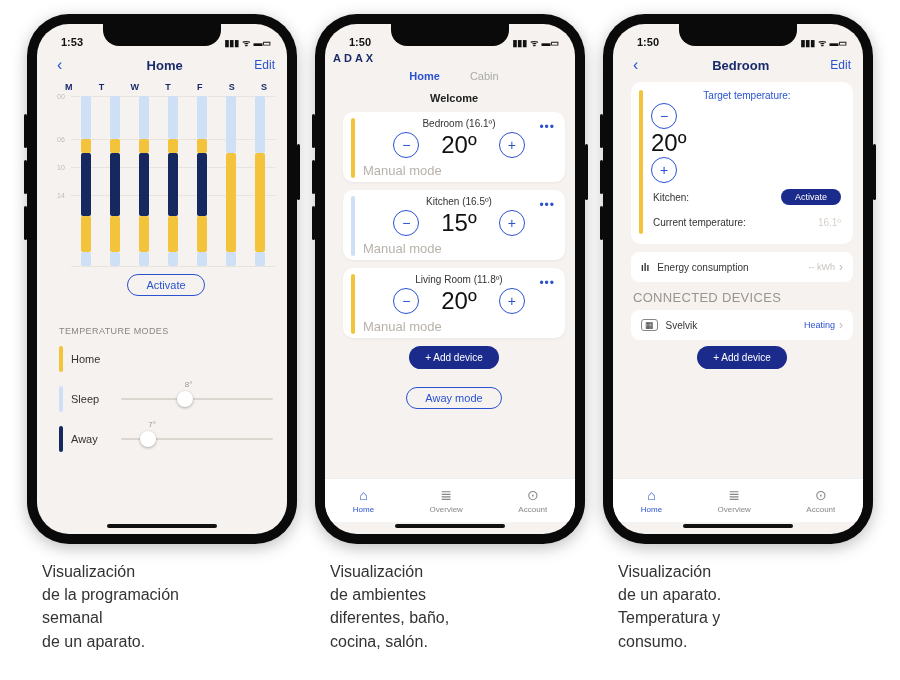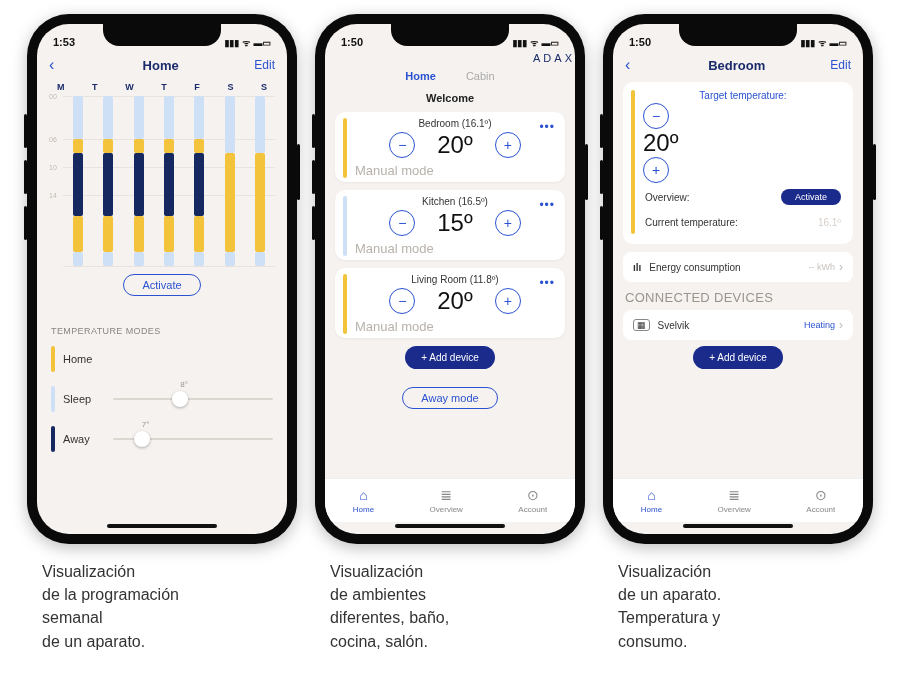--- a/index.html
+++ b/index.html
@@ -3,21 +3,21 @@
 <meta charset="utf-8">
 <style>
   * { box-sizing: border-box; margin: 0; padding: 0; }
   body { font-family: -apple-system, BlinkMacSystemFont, "Segoe UI", Arial, sans-serif; background:#fff; width:900px; height:680px; }
   .stage { display:flex; gap:18px; padding:14px 18px 0 18px; justify-content:center; }
   .col { display:flex; flex-direction:column; align-items:center; }
   .phone { width:270px; height:530px; background:#0a0a0a; border-radius:42px; padding:10px; position:relative; box-shadow:0 4px 16px rgba(0,0,0,.25); }
   .phone::before, .phone::after { content:""; position:absolute; background:#0a0a0a; border-radius:3px; }
   .phone::before { left:-3px; top:100px; width:3px; height:34px; box-shadow:0 46px 0 #0a0a0a, 0 92px 0 #0a0a0a; }
   .phone::after  { right:-3px; top:130px; width:3px; height:56px; }
-  .screen { width:100%; height:100%; background:#f6f2ef; border-radius:32px; overflow:hidden; position:relative; display:flex; flex-direction:column; }
+  .screen { width:100%; height:100%; background:#f6f2ef; border-radius:32px; overflow:hidden; position:relative; display:flex; flex-direction:column;padding-left:8px; }
   .notch { position:absolute; top:0; left:50%; transform:translateX(-50%); width:118px; height:22px; background:#0a0a0a; border-radius:0 0 16px 16px; z-index:5; }
   .statusbar { height:26px; display:flex; justify-content:space-between; align-items:flex-end; padding:0 16px 2px; font-size:11px; font-weight:600; color:#111; }
   .sb-icons { display:flex; gap:3px; align-items:flex-end; }
   .sb-icons span { font-size:9px; line-height:1; }
   .appheader { display:flex; align-items:center; justify-content:space-between; padding:6px 12px 8px; font-size:13px; }
   .appheader .title { font-weight:600; color:#1a2b6b; flex:1; text-align:center; }
   .appheader .edit { color:#2a52d1; font-size:12px; }
   .back { color:#2a52d1; font-size:16px; font-weight:300; width:18px; }
   .content { flex:1; overflow:hidden; padding:0 10px; }
   .homebar { height:4px; width:110px; background:#111; border-radius:3px; position:absolute; bottom:6px; left:50%; transform:translateX(-50%); }
@@ -34,21 +34,21 @@
   .pillbtn { display:block; margin:4px auto 10px; border:1.5px solid #2a52d1; color:#2a52d1; background:#fff0; border-radius:16px; padding:4px 18px; font-size:11px; font-weight:500; }
   .section-label { font-size:9px; letter-spacing:.4px; color:#8a8580; padding:4px 4px 6px;margin-top:26px; }
   .moderow { display:flex; align-items:center; gap:8px; padding:4px 4px 10px; }
   .moderow .swatch { width:4px; height:26px; border-radius:2px; }
   .moderow .mname { font-size:11px; color:#333; width:42px; }
   .slider { flex:1; position:relative; height:20px; }
   .slider .track { position:absolute; top:9px; left:0; right:0; height:2px; background:#dcd6d1; border-radius:2px; }
   .slider .thumb { position:absolute; top:2px; width:16px; height:16px; background:#fff; border-radius:50%; box-shadow:0 1px 3px rgba(0,0,0,.3); }
   .slider .val { position:absolute; top:-9px; font-size:8px; color:#999; }
   
-  .brand { text-align:right; font-weight:400; letter-spacing:3px; font-size:11px; color:#1a2b6b; padding:2px 0 6px; }
+  .brand { text-align:left; font-weight:700; letter-spacing:3px; font-size:11px; color:#1a2b6b; padding:2px 0 6px; }
   .tabs2 { display:flex; justify-content:center; gap:30px; font-size:11px; padding-bottom:6px; }
   .tabs2 .tab { color:#aaa; }
   .tabs2 .tab.active { color:#2a52d1; font-weight:600; }
   .welcome { text-align:center; font-size:11px; font-weight:600; color:#222; padding:4px 0 8px; }
   .roomcard { background:#fff; border-radius:10px; margin-bottom:8px; padding:6px 10px 4px 8px; display:flex; gap:8px; position:relative; box-shadow:0 1px 3px rgba(0,0,0,.05); }
   .roomcard .stripe { width:4px; border-radius:3px; }
   .roomcard .body { flex:1; }
   .roomcard .rtitle { text-align:center; font-size:10px; color:#333; }
   .roomcard .rtemp { display:flex; align-items:center; justify-content:center; gap:22px; padding:2px 0; }
   .circlebtn { width:26px; height:26px; border:1.5px solid #2a52d1; border-radius:50%; display:flex; align-items:center; justify-content:center; color:#2a52d1; font-size:14px; font-weight:300; }
@@ -306,21 +306,21 @@
           <div class="targetcard">
             <div class="stripe"></div>
             <div class="body">
               <div class="tlabel">Target temperature:</div>
               <div class="rtemp">
                 <span class="circlebtn">−</span>
                 <span class="bigtemp">20º</span>
                 <span class="circlebtn">+</span>
               </div>
               <div class="kvrow">
-                <span>Overview:</span>
+                <span>Kitchen:</span>
                 <span class="activatebtn">Activate</span>
               </div>
               <div class="kvrow">
                 <span>Current temperature:</span>
                 <span class="faded">16.1º</span>
               </div>
             </div>
           </div>
           <div class="listrow">
             <span style="font-weight:700">ılı</span>

